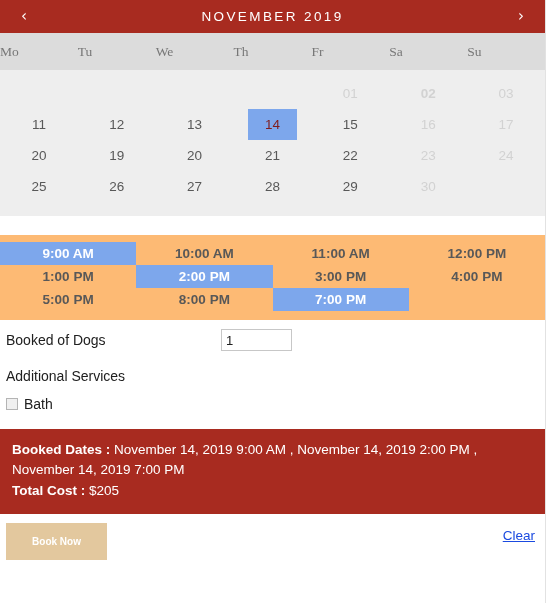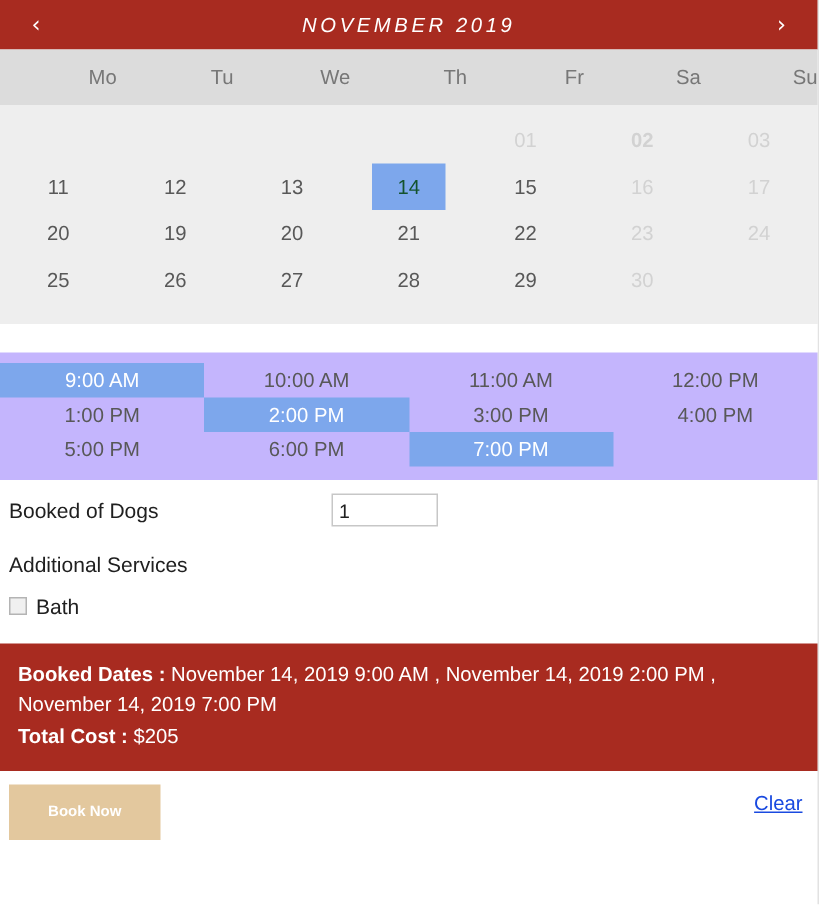--- a/index.html
+++ b/index.html
@@ -40,34 +40,34 @@
     text-align: center;
     font-family: "DejaVu Sans", sans-serif;
     cursor: pointer;
     user-select: none;
   }
   .cal-title {
     color: #ffffff;
     font-size: 13.5px;
     letter-spacing: 2.4px;
     font-weight: 400;
-    font-style: italic;
   }
 
   .cal-weekdays {
     display: grid;
     grid-template-columns: repeat(7, 1fr);
     background: #dcdcdc;
     height: 37px;
     align-items: center;
   }
   .cal-weekday {
-    text-align: right;
+    text-align: left;
     font-size: 13.5px;
     color: #777777;
+    font-family: Liberation Serif, serif;
   }
 
   .cal-body {
     background: #eeeeee;
     padding: 8px 0 14px 0;
   }
   .cal-week {
     display: grid;
     grid-template-columns: repeat(7, 1fr);
   }
@@ -82,28 +82,29 @@
     cursor: pointer;
   }
   .cal-cell.empty { cursor: default; }
   .cal-cell.disabled {
     color: #d2d2d2;
     cursor: default;
   }
   .cal-cell.disabled.bold { font-weight: bold; }
   .cal-cell.selected {
     background: #7da7ec;
-    color: #14532d;
+    color: #7f1d1d;
   }
 
   
   .slot-gap { height: 19px; background: #ffffff; }
   .slot-panel {
-    background: #c4b5fd;
+    background: #fdba74;
     padding: 7px 0 9px 0;
+    font-weight: bold;
   }
   .slot-row {
     display: grid;
     grid-template-columns: repeat(4, 1fr);
   }
   .slot-cell {
     height: 23px;
     display: flex;
     align-items: center;
     justify-content: center;
@@ -277,21 +278,21 @@
         <div class="slot-cell">12:00 PM</div>
       </div>
       <div class="slot-row">
         <div class="slot-cell">1:00 PM</div>
         <div class="slot-cell selected">2:00 PM</div>
         <div class="slot-cell">3:00 PM</div>
         <div class="slot-cell">4:00 PM</div>
       </div>
       <div class="slot-row">
         <div class="slot-cell">5:00 PM</div>
-        <div class="slot-cell">6:00 PM</div>
+        <div class="slot-cell">8:00 PM</div>
         <div class="slot-cell selected">7:00 PM</div>
         <div class="slot-cell empty"></div>
       </div>
     </div>
 
   <div class="form-area">
     <div class="form-row">
       <div class="form-label">Booked of Dogs</div>
       <input class="num-input" type="text" value="1" style="">
     </div>

